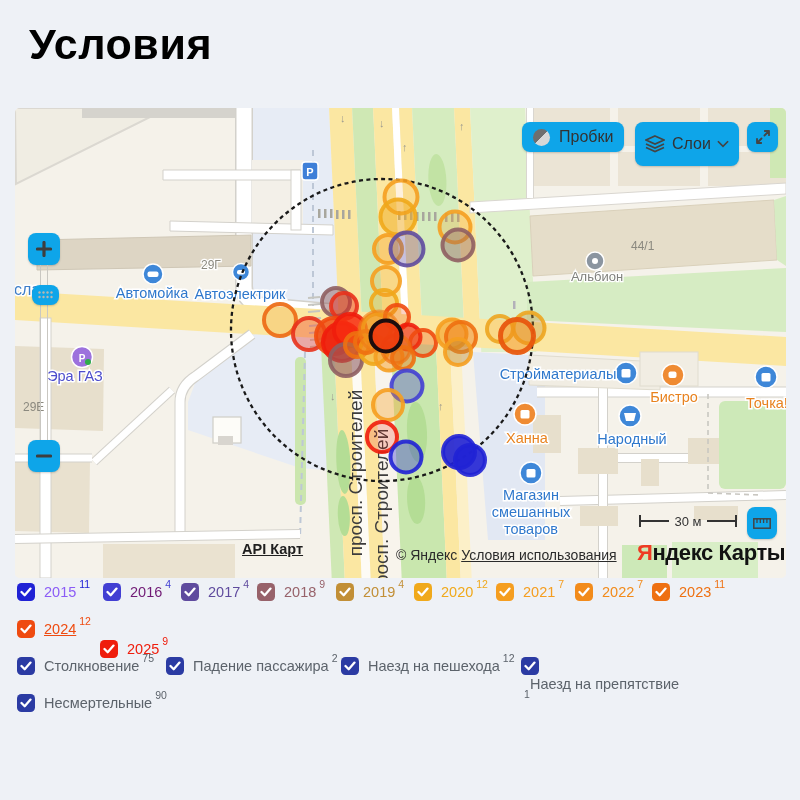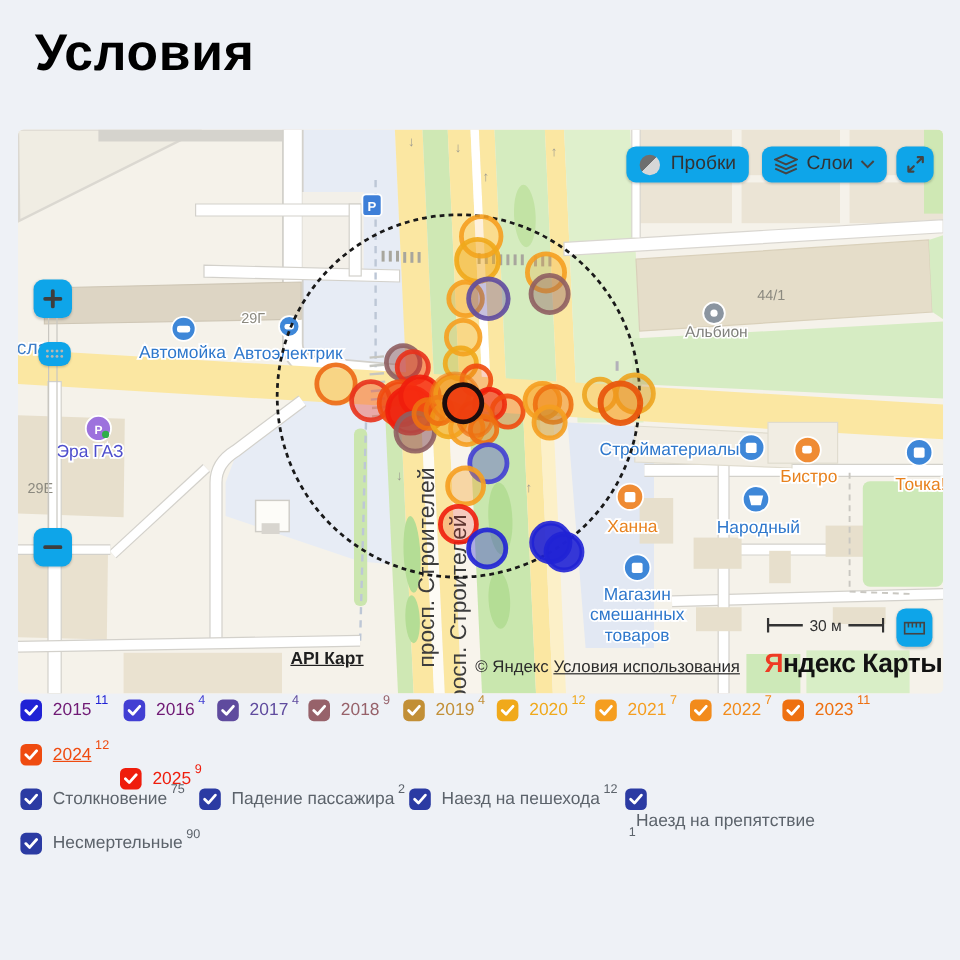--- a/index.html
+++ b/index.html
@@ -331,21 +331,21 @@
   <circle cx="459" cy="452" r="16" fill="#2022d5" fill-opacity="0.9" stroke="#2022d5" stroke-width="4" stroke-opacity="0.9"></circle>
   <circle cx="470" cy="460" r="15" fill="#2022d5" fill-opacity="0.9" stroke="#2022d5" stroke-width="4" stroke-opacity="0.9"></circle>
 </g>
 
 </svg>
 
 <div class="ctl" style="left:507px;top:14px;height:30px;padding:0 11px;font-size:16px;">
   <span style="display:inline-block;width:17px;height:17px;border-radius:50%;background:linear-gradient(135deg,#6e6e6e 48%,#d7d7d7 48%);margin-right:9px;"></span>Пробки
 </div>
 
-<div class="ctl" style="left:620px;top:14px;height:30px;padding:0 10px;font-size:16px;">
+<div class="ctl" style="left:620px;top:14px;height:44px;padding:0 10px;font-size:16px;">
   <svg width="20" height="18" viewBox="0 0 20 18" style="margin-right:7px">
     <path d="M10 1 L19 5 10 9 1 5 Z" fill="none" stroke="#444" stroke-width="1.6"></path>
     <path d="M1 9 L10 13 19 9" fill="none" stroke="#444" stroke-width="1.6"></path>
     <path d="M1 12.5 L10 16.5 19 12.5" fill="none" stroke="#444" stroke-width="1.6"></path>
   </svg>Слои
   <svg width="12" height="8" viewBox="0 0 13 8" style="margin-left:6px">
         <path d="M1 1 L6.5 6.5 12 1" fill="none" stroke="#444" stroke-width="1.8"></path>
       </svg>
 </div>
 
@@ -406,21 +406,21 @@
 </div>
 
 </div>
 
 <div class="legend-item" style="left:17px;top:583px;">
     <span class="cb" style="background:#2022d5;">
       <svg width="12" height="10" viewBox="0 0 12 10">
         <path d="M1.5 5 l3.2 3.2 L10.5 1.6" fill="none" stroke="#fff" stroke-width="2.3" stroke-linecap="round" stroke-linejoin="round"></path>
       </svg>
     </span>
-    <span class="li-label" style="color:#701a75;">2015</span>
+    <span class="li-label" style="color:#8b5cf6;">2015</span>
     <span class="sup" style="color:#2022d5;">11</span>
   </div>
 
 <div class="legend-item" style="left:103px;top:583px;">
     <span class="cb" style="background:#423fd3;">
       <svg width="12" height="10" viewBox="0 0 12 10">
         <path d="M1.5 5 l3.2 3.2 L10.5 1.6" fill="none" stroke="#fff" stroke-width="2.3" stroke-linecap="round" stroke-linejoin="round"></path>
       </svg>
     </span>
     <span class="li-label" style="color:#701a75;">2016</span>

